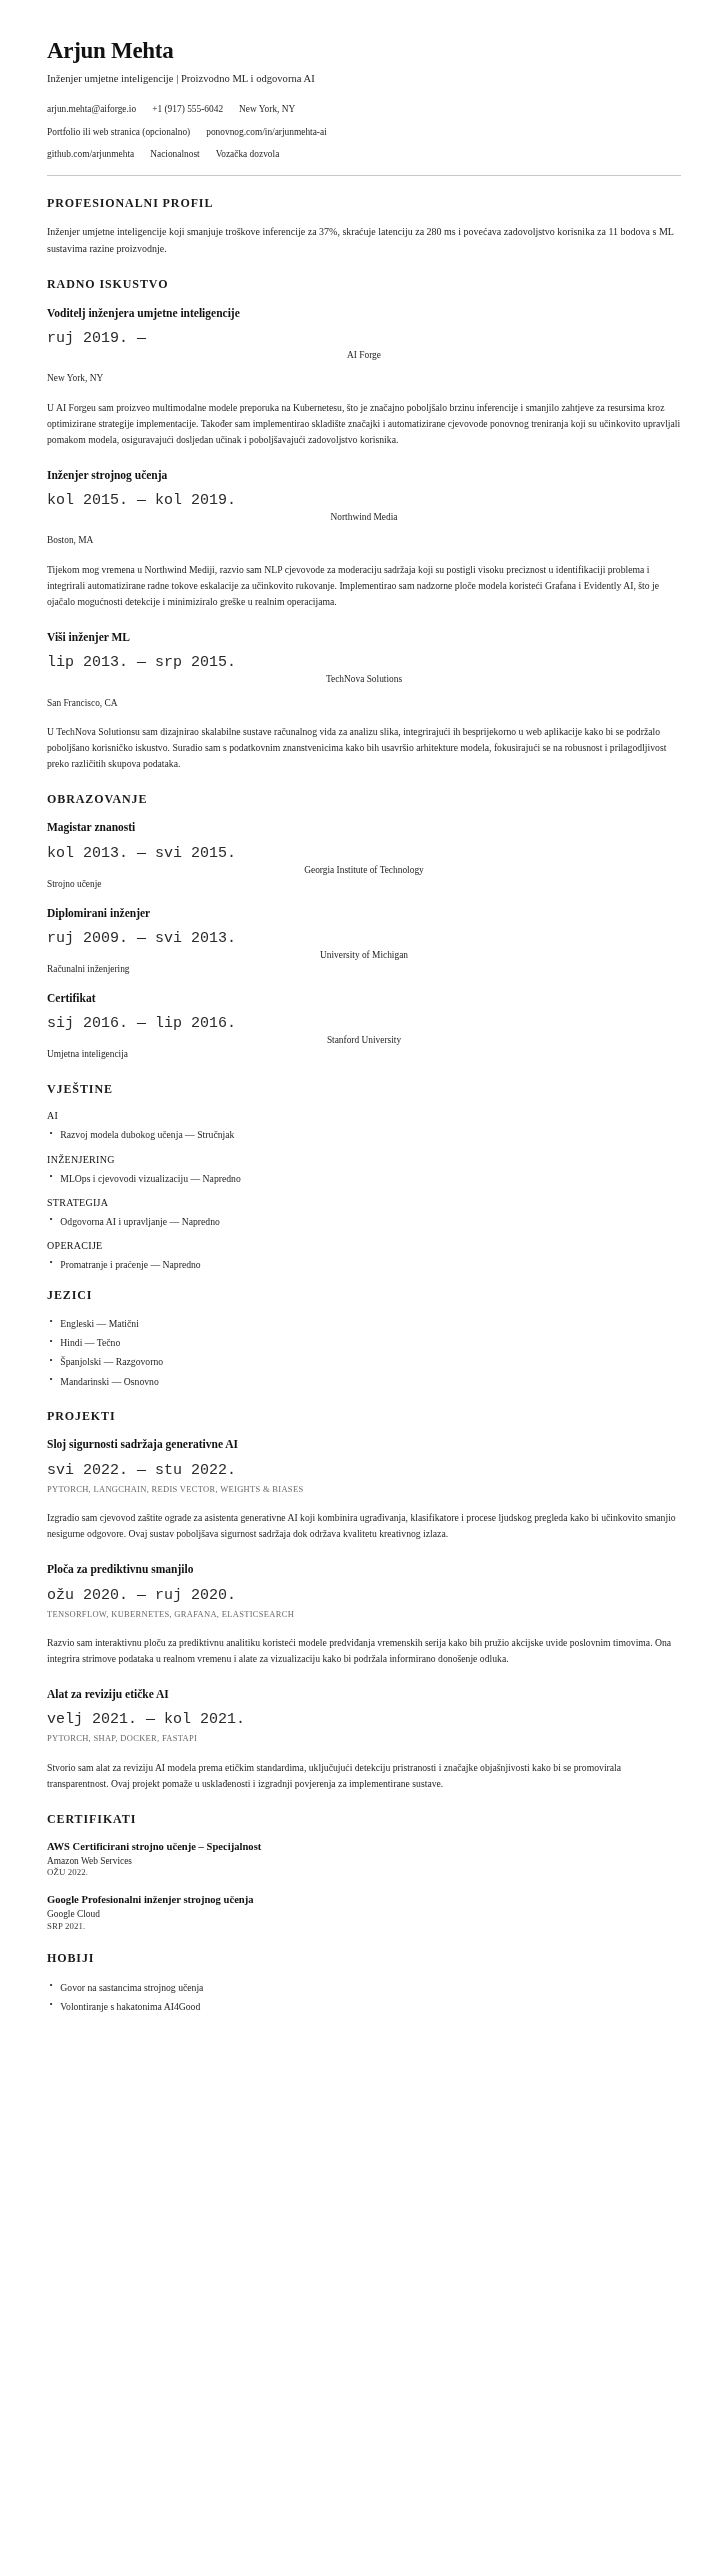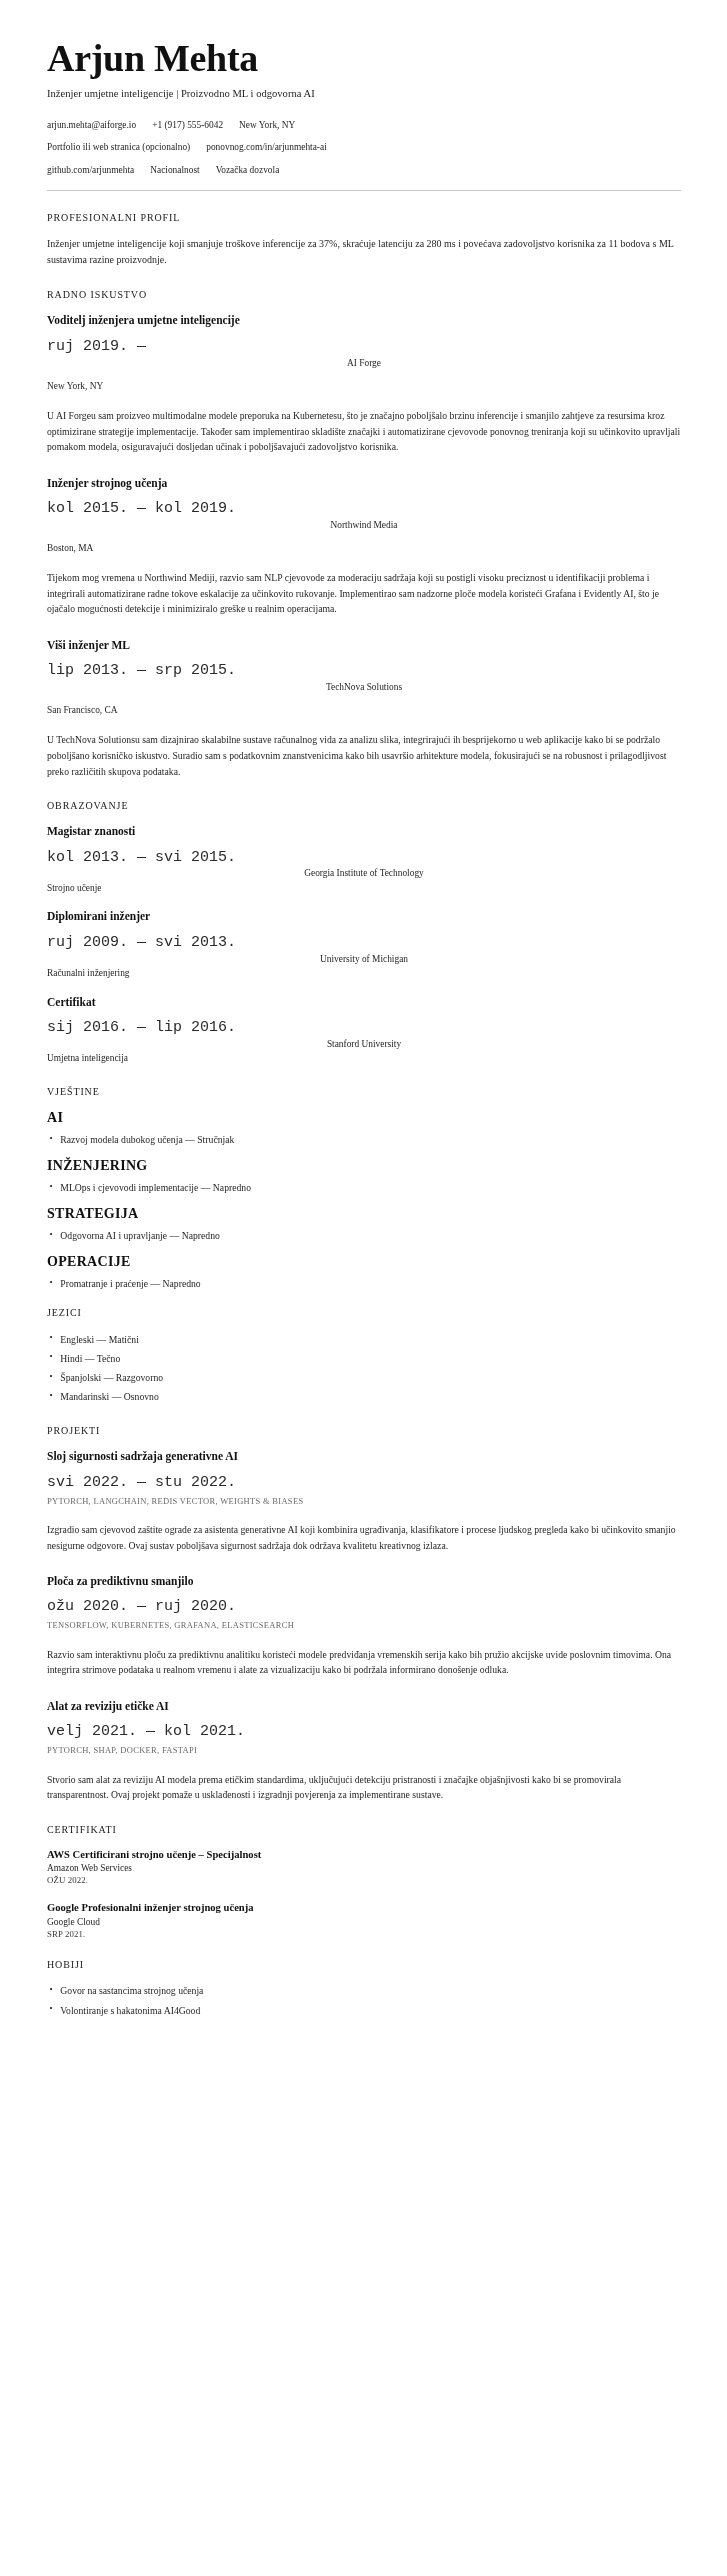--- a/index.html
+++ b/index.html
@@ -16,21 +16,21 @@
   }
   .page {
     width: 728px;
     box-sizing: border-box;
     padding: 39px 47px 24px 47px;
   }
 
   
   .name {
     font-family: "Liberation Serif", "DejaVu Serif", serif;
-    font-size: 38px;
+    font-size: 23px;
     font-weight: bold;
     letter-spacing: -0.3px;
     line-height: 1.05;
     margin: 0 0 8.5px 0;
     color: #111111;
   }
   .headline {
     font-size: 10.6px;
     line-height: 1.35;
     color: #1f1f1f;
@@ -51,22 +51,22 @@
 
   .rule {
     border: none;
     border-top: 0.6px solid #c9c9c9;
     margin: 13.3px 0 0 0;
   }
 
   
   .section { margin-top: 20.6px; }
   .section-title {
-    font-size: 10px;
-    font-weight: normal;
+    font-size: 12px;
+    font-weight: bold;
     letter-spacing: 0.9px;
     text-transform: uppercase;
     color: #1a1a1a;
     margin: 0 0 13.3px 0;
   }
 
   .summary-text {
     font-size: 10px;
     line-height: 1.62;
     color: #1f1f1f;
@@ -130,22 +130,22 @@
     margin-top: 4.9px;
     line-height: 1.4;
   }
   .edu-entry { margin-bottom: 14.6px; }
   .edu-entry:last-child { margin-bottom: 0; }
 
   
   .skill-group { margin-bottom: 11px; }
   .skill-group:last-child { margin-bottom: 0; }
   .skill-cat {
-    font-size: 14px;
-    font-weight: bold;
+    font-size: 10px;
+    font-weight: normal;
     letter-spacing: 0.3px;
     text-transform: uppercase;
     color: #111111;
     margin-bottom: 6px;
   }
   ul.bullets {
     list-style: none;
     margin: 0;
     padding: 0;
   }
@@ -279,21 +279,21 @@
     <div id="skills-list">
         <div class="skill-group">
           <div class="skill-cat">AI</div>
           <ul class="bullets">
             <li>Razvoj modela dubokog učenja — Stručnjak</li>
           </ul>
         </div>
         <div class="skill-group">
           <div class="skill-cat">INŽENJERING</div>
           <ul class="bullets">
-            <li>MLOps i cjevovodi implementacije — Napredno</li>
+            <li>MLOps i cjevovodi vizualizaciju — Napredno</li>
           </ul>
         </div>
         <div class="skill-group">
           <div class="skill-cat">STRATEGIJA</div>
           <ul class="bullets">
             <li>Odgovorna AI i upravljanje — Napredno</li>
           </ul>
         </div>
         <div class="skill-group">
           <div class="skill-cat">OPERACIJE</div>

